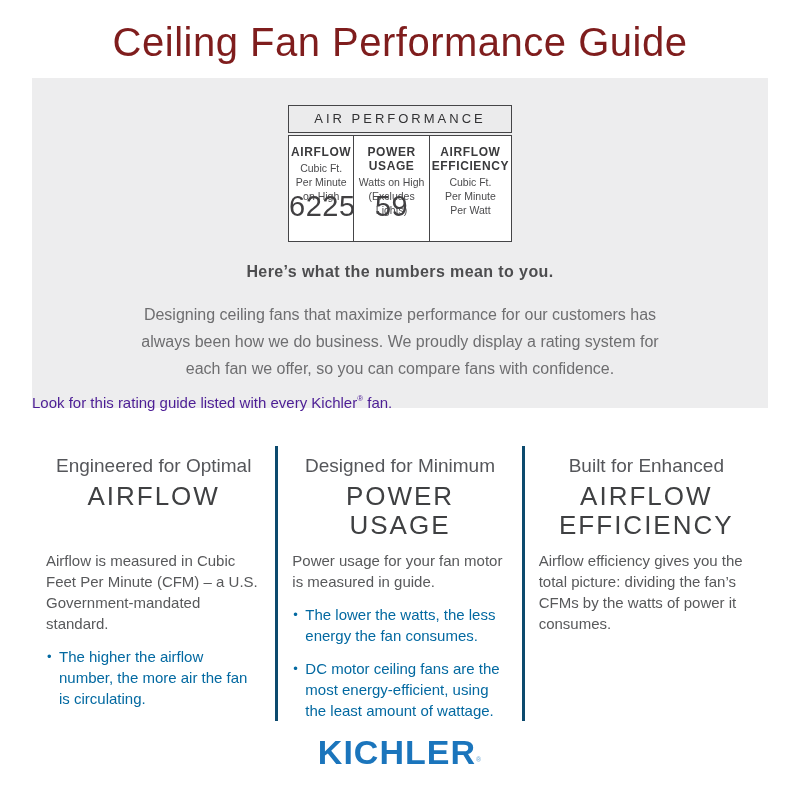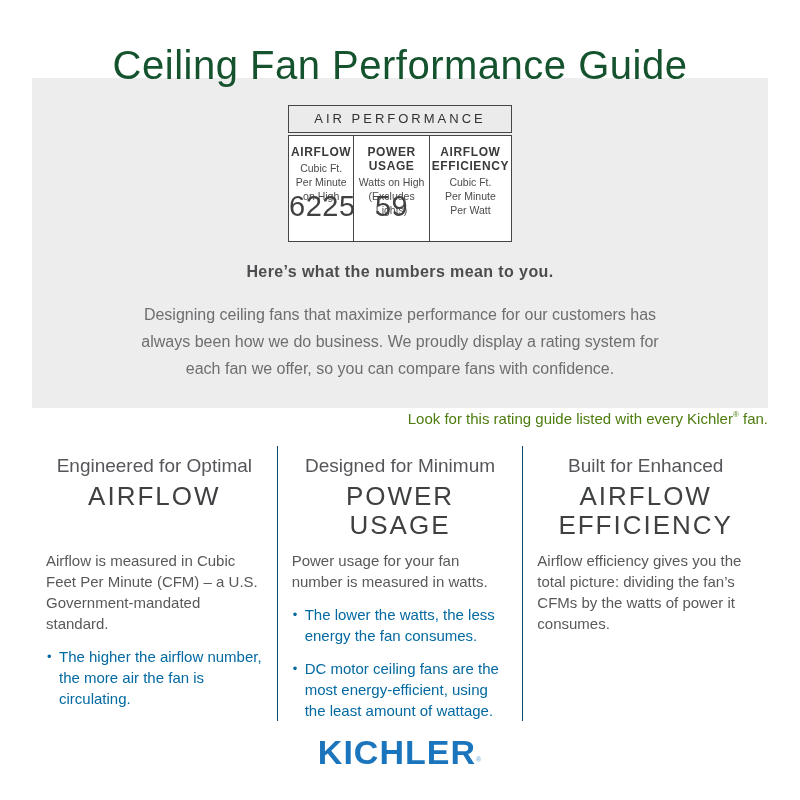--- a/index.html
+++ b/index.html
@@ -4,23 +4,23 @@
 <style>
   html,body{margin:0;padding:0;}
   body{
     width:800px;height:800px;background:#ffffff;
     font-family:"Liberation Sans", sans-serif;
     color:#3c3c3c;position:relative;overflow:hidden;
     -webkit-font-smoothing:antialiased;
   }
   
   .page-title{
-    padding-top:39px;text-align:center;
+    padding-top:16px;text-align:center;
     font-size:40px;font-weight:300;letter-spacing:.5px;
-    color:#14532d;line-height:52px;height:78px;box-sizing:border-box;
+    color:#7f1d1d;line-height:52px;height:78px;box-sizing:border-box;
   }
   
   .band{
     margin:0 32px;height:330px;background:#ededee;
     box-sizing:border-box;
   }
   
   .card{width:224px;margin:0 auto;padding-top:27px;}
   .card-header{
     border:1px solid #454547;background:#ebebec;
@@ -49,30 +49,30 @@
   
   .intro-heading{
     margin-top:21px;text-align:center;
     font-size:16px;font-weight:600;letter-spacing:.4px;color:#4d4d4f;
   }
   .intro-body{
     width:540px;margin:20px auto 0;text-align:center;
     font-size:16px;line-height:27px;color:#6e6e70;
   }
   .intro-note{
-    margin-top:28px;text-align:right;
-    font-size:15px;color:#4d7c0f;
+    margin-top:12px;text-align:left;
+    font-size:15px;color:#4c1d95;
   }
   .reg-mark{font-size:8px;vertical-align:7px;}
   
   .features{
     display:flex;margin:38px 32px 0;min-height:255px;
   }
   .feature{flex:1;box-sizing:border-box;padding:0 14px;}
-  .feature + .feature{border-left:1px solid #0c4a6e;}
+  .feature + .feature{border-left:3px solid #0c4a6e;}
   .kicker{
     margin-top:8px;text-align:center;
     font-size:19px;color:#55565a;line-height:24px;
   }
   .feature-title{
     margin-top:4px;height:64px;text-align:center;
     font-size:26px;font-weight:300;letter-spacing:2px;
     color:#3f4042;line-height:29px;white-space:pre-line;
   }
   .feature-body{
@@ -134,21 +134,21 @@
   <div class="feature">
     <div class="kicker">Engineered for Optimal</div>
     <div class="feature-title">AIRFLOW</div>
     <div class="feature-body">Airflow is measured in Cubic Feet Per Minute (CFM) – a U.S. Government-mandated standard.</div>
     <div class="bullet">The higher the airflow number, the more air the fan is circulating.</div>
   </div>
   <div class="feature">
     <div class="kicker">Designed for Minimum</div>
     <div class="feature-title">POWER
 USAGE</div>
-    <div class="feature-body">Power usage for your fan number is measured in watts.</div>
+    <div class="feature-body">Power usage for your fan motor is measured in guide.</div>
     <div class="bullet">The lower the watts, the less energy the fan consumes.</div>
     <div class="bullet">DC motor ceiling fans are the most energy-efficient, using the least amount of wattage.</div>
   </div>
   <div class="feature">
     <div class="kicker">Built for Enhanced</div>
     <div class="feature-title">AIRFLOW
 EFFICIENCY</div>
     <div class="feature-body">Airflow efficiency gives you the total picture: dividing the fan’s CFMs by the watts of power it consumes.</div>
   </div>
 </div>

